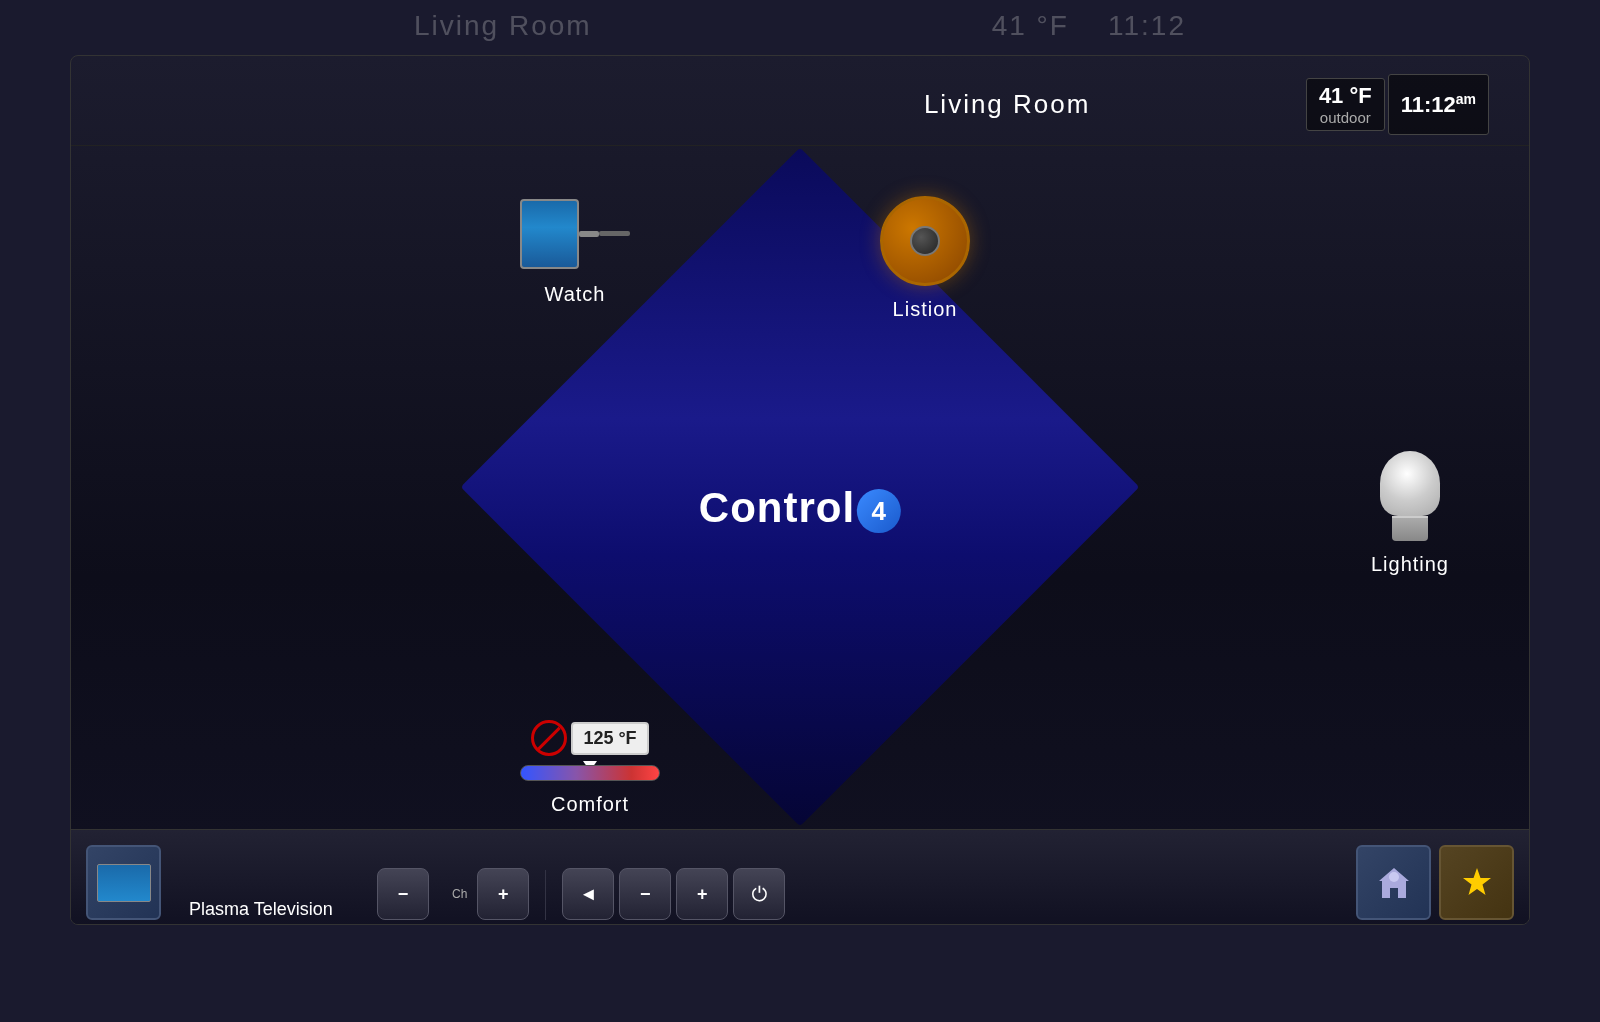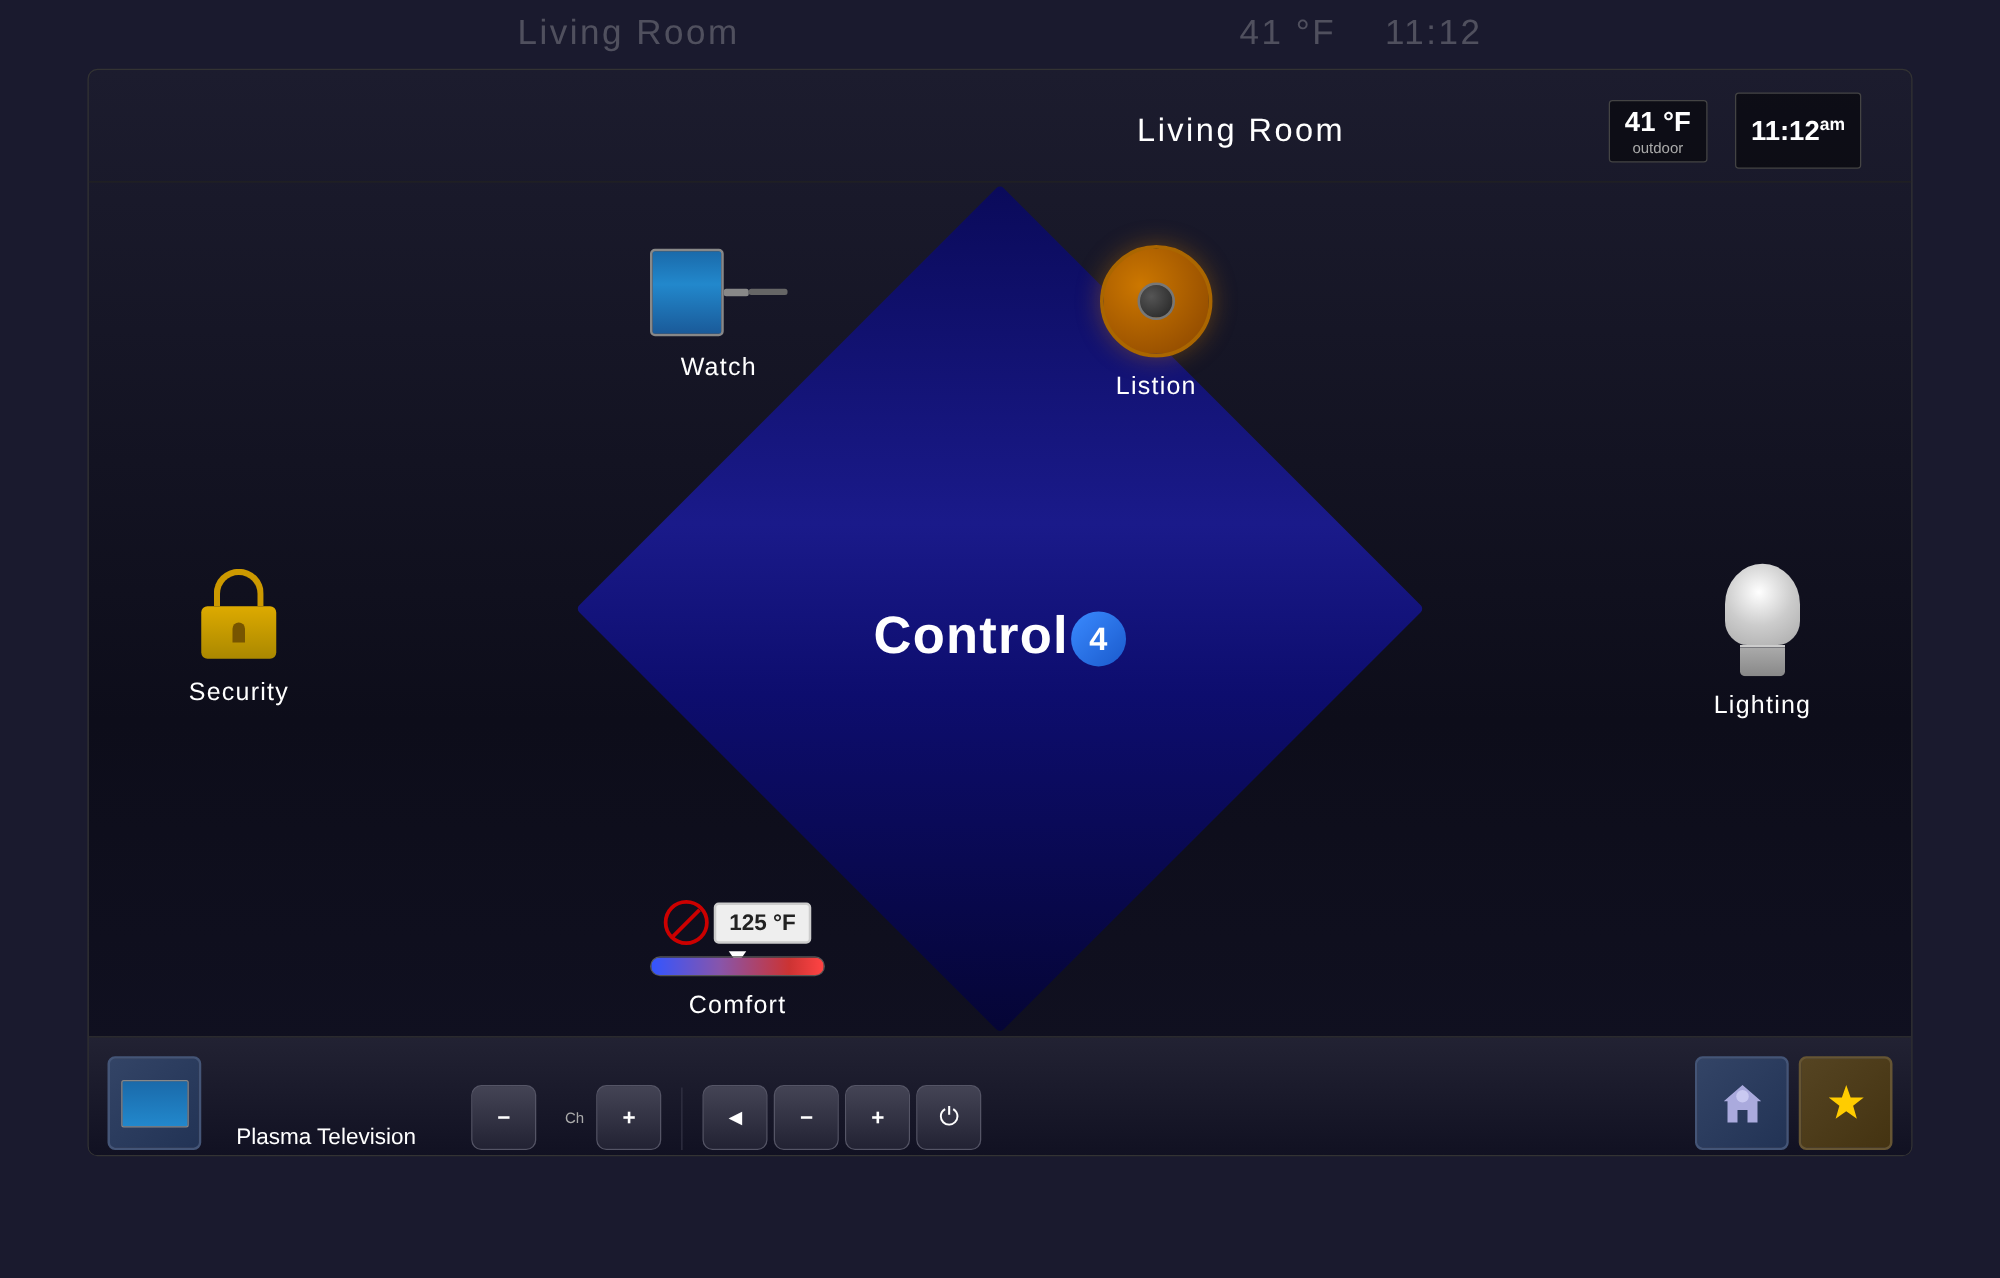--- a/index.html
+++ b/index.html
@@ -54,39 +54,39 @@
       font-size: 26px;
       font-weight: 300;
       letter-spacing: 2px;
       flex: 1;
       text-align: center;
     }
 
     .header-right {
       display: flex;
       align-items: center;
-      gap: 22px;
+      gap: 3px;
     }
 
     .temp-box {
       background: rgba(0,0,0,0.5);
       border: 1px solid #444;
       padding: 4px 12px;
       border-radius: 3px;
     }
 
     .temp-value {
       color: #ffffff;
       font-size: 22px;
       font-weight: bold;
     }
 
     .temp-label {
       color: #aaa;
-      font-size: 12px;
+      font-size: 15px;
       text-align: center;
     }
 
     .time-box {
       background: rgba(0,0,0,0.5);
       border: 1px solid #444;
       padding: 16px 12px;
       border-radius: 3px;
     }
 
@@ -553,29 +553,20 @@
       <span class="item-label">Watch</span>
     </div>
 
     <div class="grid-item item-listen">
       <div class="item-icon speaker-icon">
         <div class="speaker-inner"></div>
       </div>
       <span class="item-label">Listion</span>
     </div>
 
-    <div class="grid-item item-security">
-      <div class="item-icon lock-icon">
-        <div class="lock-shackle"></div>
-        <div class="lock-body">
-          <div class="lock-keyhole"></div>
-        </div>
-      </div>
-      <span class="item-label">Security</span>
-    </div>
 
     <div class="grid-item item-lighting">
       <div class="item-icon bulb-icon">
         <div class="bulb-head"></div>
         <div class="bulb-base"></div>
       </div>
       <span class="item-label">Lighting</span>
     </div>
 
     <div class="grid-item item-comfort">

